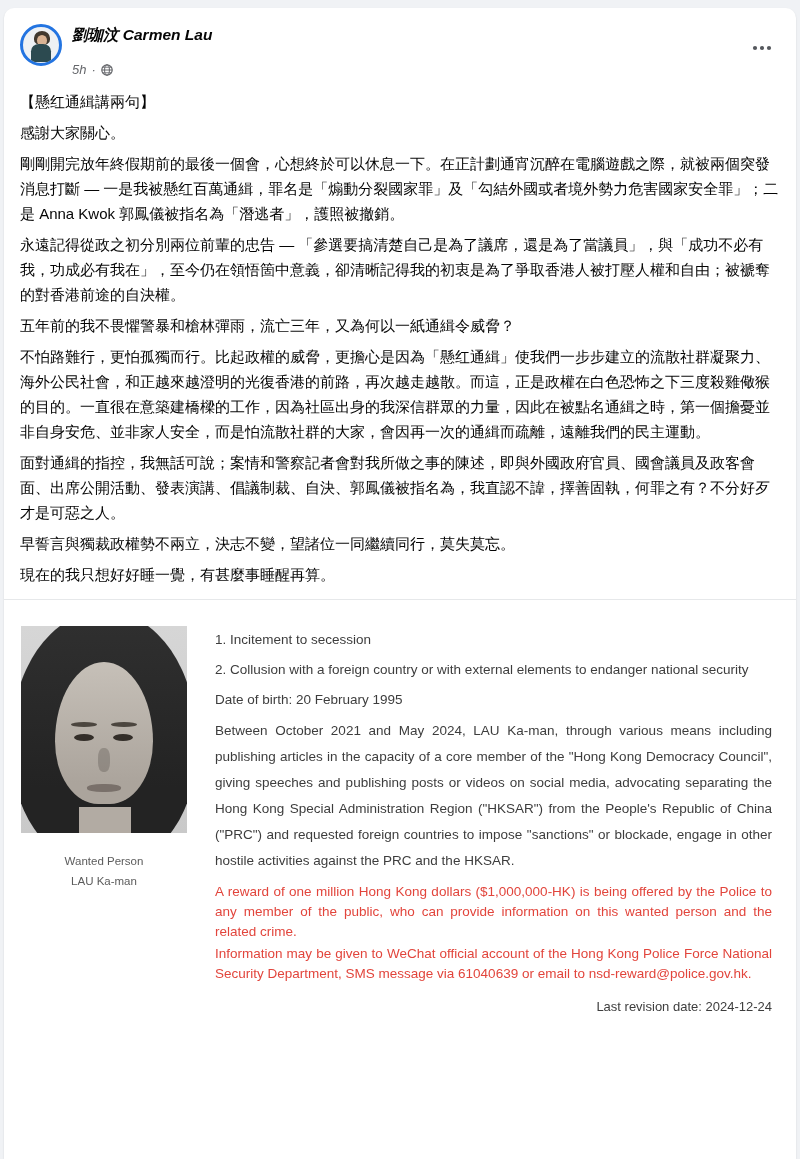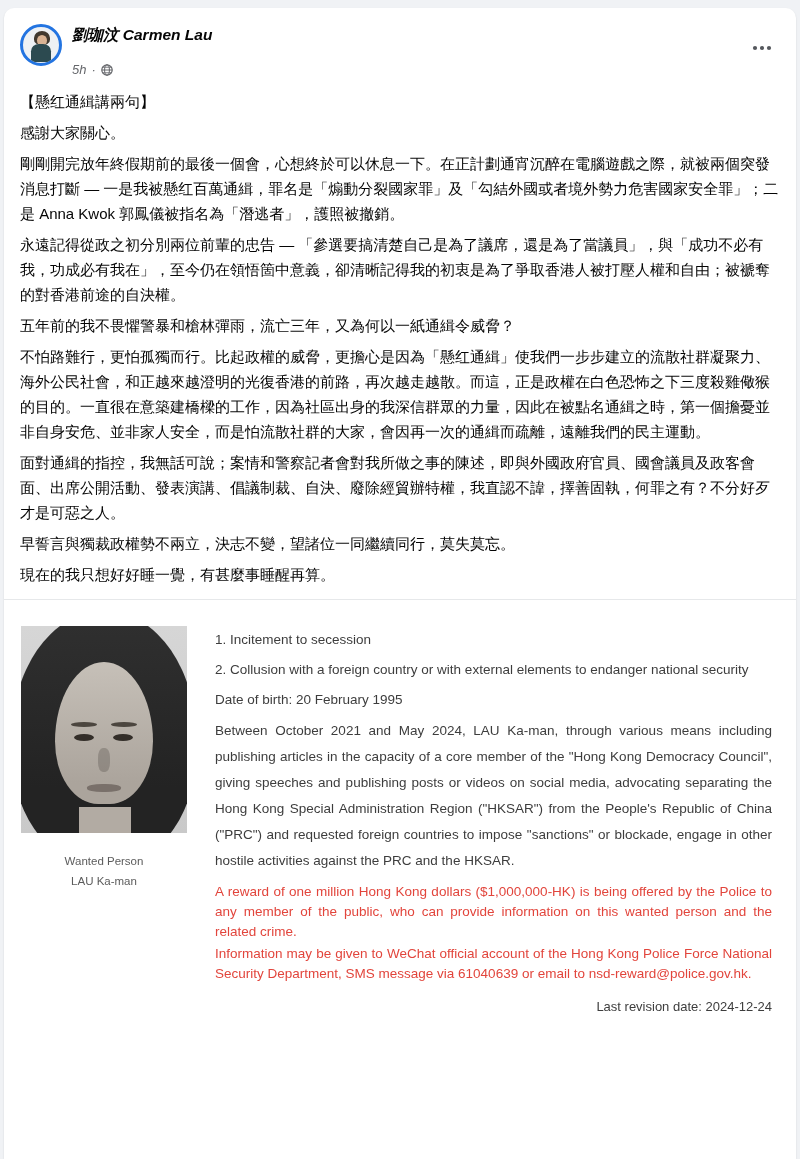--- a/index.html
+++ b/index.html
@@ -113,21 +113,21 @@
     </div>
   </div>
 
   <div class="post-body">
     <p>【懸红通緝講兩句】</p>
     <p>感謝大家關心。</p>
     <p>剛剛開完放年終假期前的最後一個會，心想終於可以休息一下。在正計劃通宵沉醉在電腦遊戲之際，就被兩個突發消息打斷 — 一是我被懸红百萬通緝，罪名是「煽動分裂國家罪」及「勾結外國或者境外勢力危害國家安全罪」；二是 Anna Kwok 郭鳳儀被指名為「潛逃者」，護照被撤銷。</p>
     <p>永遠記得從政之初分別兩位前輩的忠告 — 「參選要搞清楚自己是為了議席，還是為了當議員」，與「成功不必有我，功成必有我在」，至今仍在領悟箇中意義，卻清晰記得我的初衷是為了爭取香港人被打壓人權和自由；被褫奪的對香港前途的自決權。</p>
     <p>五年前的我不畏懼警暴和槍林彈雨，流亡三年，又為何以一紙通緝令威脅？</p>
     <p>不怕路難行，更怕孤獨而行。比起政權的威脅，更擔心是因為「懸红通緝」使我們一步步建立的流散社群凝聚力、海外公民社會，和正越來越澄明的光復香港的前路，再次越走越散。而這，正是政權在白色恐怖之下三度殺雞儆猴的目的。一直很在意築建橋樑的工作，因為社區出身的我深信群眾的力量，因此在被點名通緝之時，第一個擔憂並非自身安危、並非家人安全，而是怕流散社群的大家，會因再一次的通緝而疏離，遠離我們的民主運動。</p>
-    <p>面對通緝的指控，我無話可說；案情和警察記者會對我所做之事的陳述，即與外國政府官員、國會議員及政客會面、出席公開活動、發表演講、倡議制裁、自決、廢除經貿辦特權，我直認不諱，擇善固執，何罪之有？不分好歹才是可惡之人。</p>
+    <p>面對通緝的指控，我無話可說；案情和警察記者會對我所做之事的陳述，即與外國政府官員、國會議員及政客會面、出席公開活動、發表演講、倡議制裁、自決、郭鳳儀被指名為，我直認不諱，擇善固執，何罪之有？不分好歹才是可惡之人。</p>
     <p>早誓言與獨裁政權勢不兩立，決志不變，望諸位一同繼續同行，莫失莫忘。</p>
     <p>現在的我只想好好睡一覺，有甚麼事睡醒再算。</p>
   </div>
 
   <div class="notice">
 
     <div class="photo-col">
       <div class="photo">
         <div class="ph-hair"></div>
         <div class="ph-face"></div>

